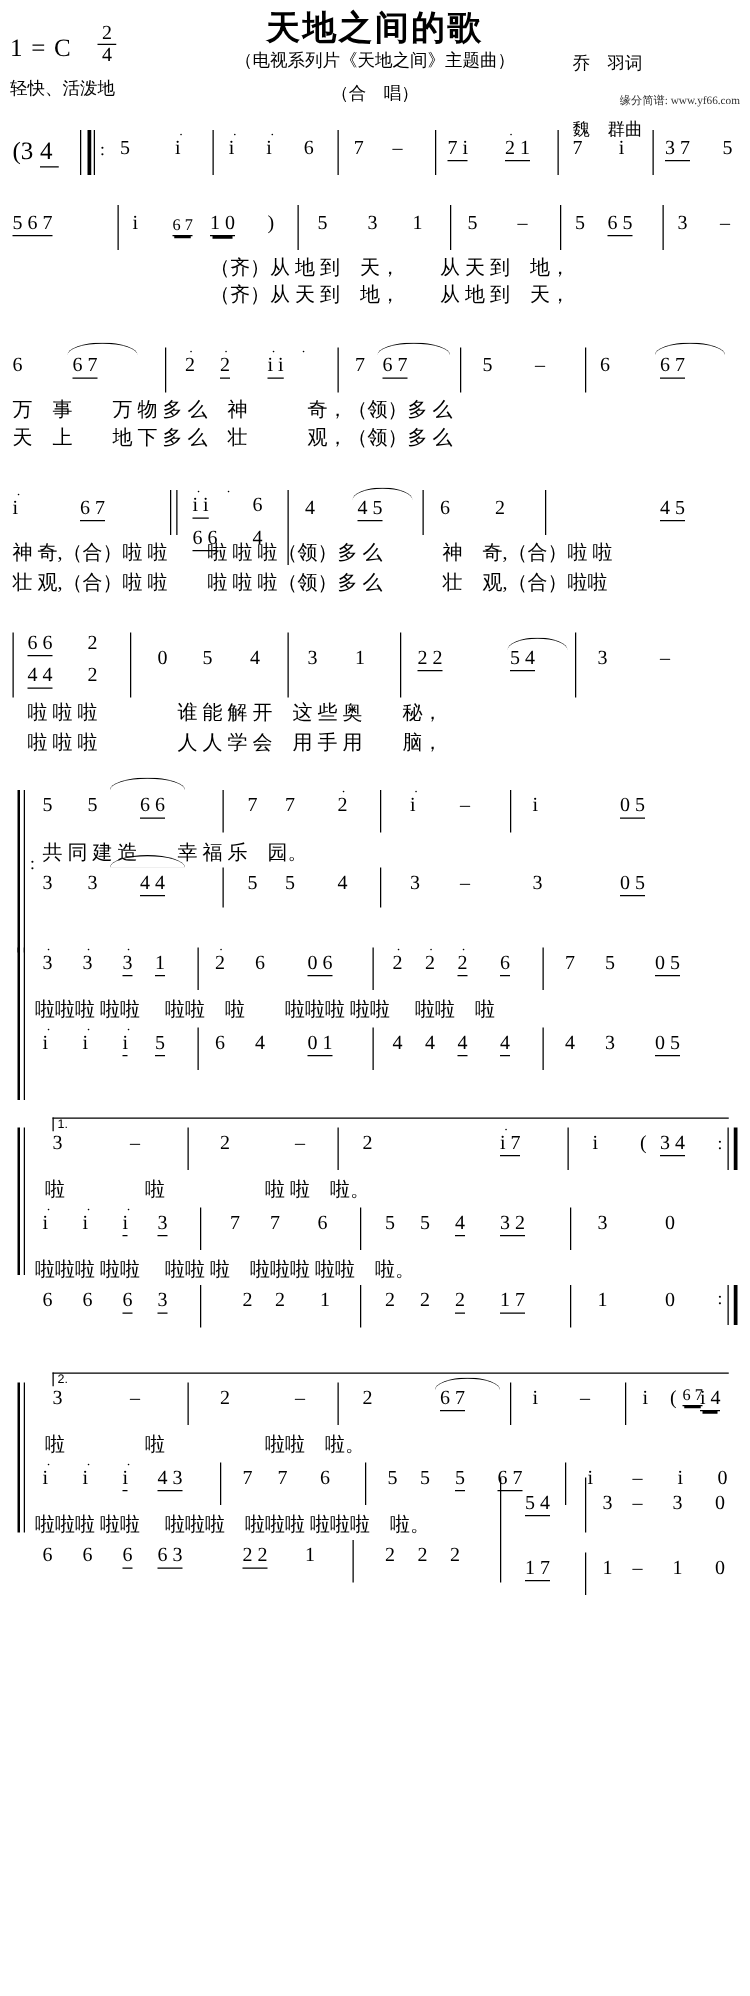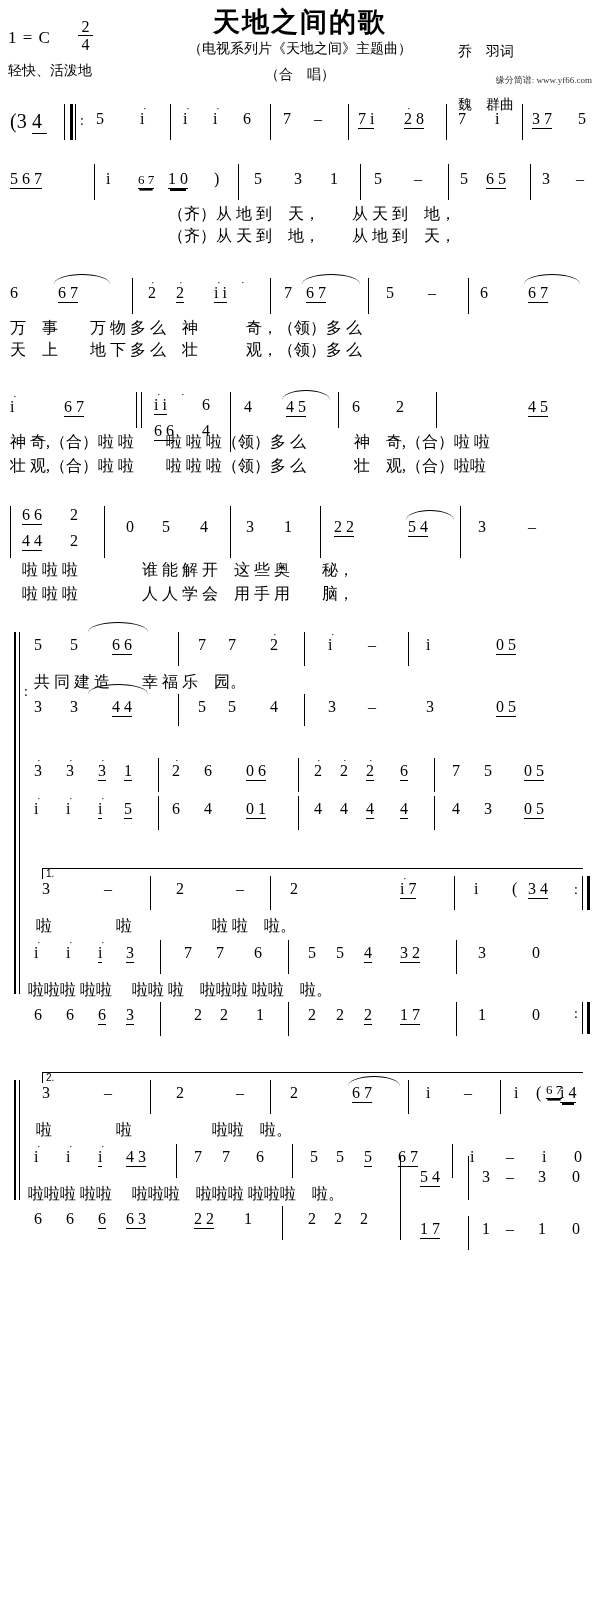--- a/index.html
+++ b/index.html
@@ -13,21 +13,21 @@
     position:relative;
     width:600px;
     height:1597px;
     overflow:hidden;
   }
   
   .hdr{position:relative;height:100px;}
   .key-sig{
     position:absolute;left:8px;top:28px;
     font-family:"Liberation Serif", serif;
-    font-size:17px;
+    font-size:20px;
     letter-spacing:1px;
   }
   .meter{
     position:absolute;left:78px;top:20px;
     text-align:center;font-size:16px;line-height:13px;
   }
   .meter .num{display:block;}
   .meter .bar{display:block;width:15px;height:1px;background:#000;margin:2px auto;}
   .meter .den{display:block;}
   .title{
@@ -119,21 +119,21 @@
       <span class="n" style="left:175px;top:10px;">i</span>
       <span class="dotup" style="left:178px;top:2px;">·</span>
       <span class="n" style="left:205px;top:10px;">i</span>
       <span class="dotup" style="left:208px;top:2px;">·</span>
       <span class="n" style="left:235px;top:10px;">6</span>
       <span class="barline" style="left:262px;top:4px;height:36px;"></span>
       <span class="n" style="left:275px;top:10px;">7</span>
       <span class="n" style="left:306px;top:10px;">–</span>
       <span class="barline" style="left:340px;top:4px;height:36px;"></span>
       <span class="n" style="left:350px;top:10px;border-bottom:1.4px solid #000;">7 i</span>
-      <span class="n" style="left:396px;top:10px;border-bottom:1.4px solid #000;">2 8</span>
+      <span class="n" style="left:396px;top:10px;border-bottom:1.4px solid #000;">2 1</span>
       <span class="dotup" style="left:399px;top:2px;">·</span>
       <span class="barline" style="left:438px;top:4px;height:36px;"></span>
       <span class="n" style="left:450px;top:10px;">7</span>
       <span class="n" style="left:487px;top:10px;">i</span>
       <span class="barline" style="left:514px;top:4px;height:36px;"></span>
       <span class="n" style="left:524px;top:10px;border-bottom:1.4px solid #000;">3 7</span>
       <span class="n" style="left:570px;top:10px;">5</span>
     </div>
   </div>
 
@@ -337,20 +337,23 @@
       <span class="n" style="left:332px;top:4px;">2</span>
       <span class="dotup" style="left:335px;top:-4px;">·</span>
       <span class="n" style="left:358px;top:4px;border-bottom:1.4px solid #000;">2</span>
       <span class="dotup" style="left:361px;top:-4px;">·</span>
       <span class="n" style="left:392px;top:4px;border-bottom:1.4px solid #000;">6</span>
       <span class="barline" style="left:426px;top:0px;height:34px;"></span>
       <span class="n" style="left:444px;top:4px;">7</span>
       <span class="n" style="left:476px;top:4px;">5</span>
       <span class="n" style="left:516px;top:4px;border-bottom:1.4px solid #000;">0 5</span>
     </div>
+    <div class="lyrline" style="height:26px;">
+      <span class="l" style="left:20px;">啦啦啦 啦啦　 啦啦　啦　　啦啦啦 啦啦　 啦啦　啦</span>
+    </div>
     <div class="noteline2" style="height:40px;">
       <span class="n" style="left:26px;top:2px;">i</span>
       <span class="dotup" style="left:29px;top:-6px;">·</span>
       <span class="n" style="left:58px;top:2px;">i</span>
       <span class="dotup" style="left:61px;top:-6px;">·</span>
       <span class="n" style="left:90px;top:2px;border-bottom:1.4px solid #000;">i</span>
       <span class="dotup" style="left:93px;top:-6px;">·</span>
       <span class="n" style="left:116px;top:2px;border-bottom:1.4px solid #000;">5</span>
       <span class="barline" style="left:150px;top:-2px;height:34px;"></span>
       <span class="n" style="left:164px;top:2px;">6</span>

